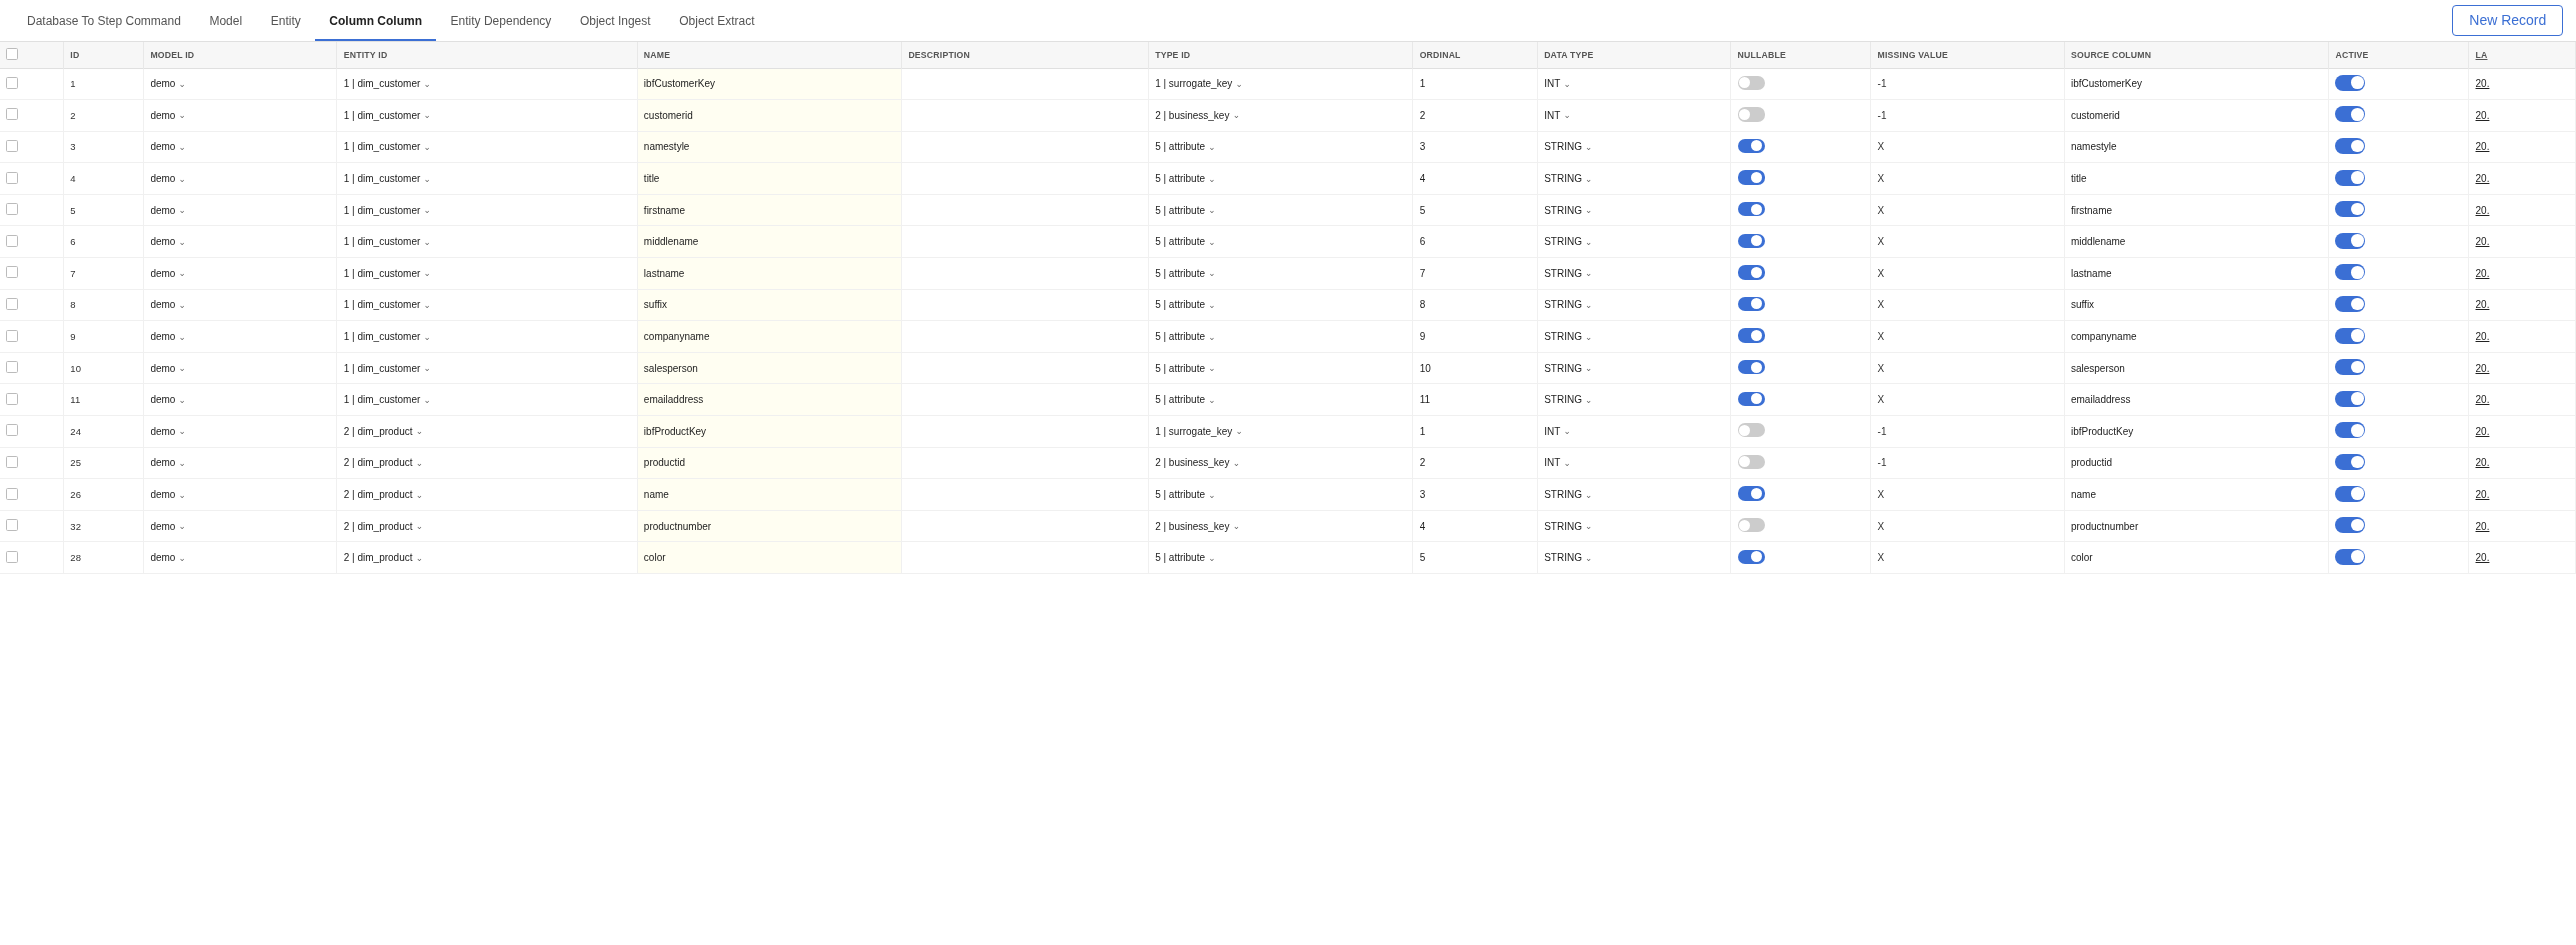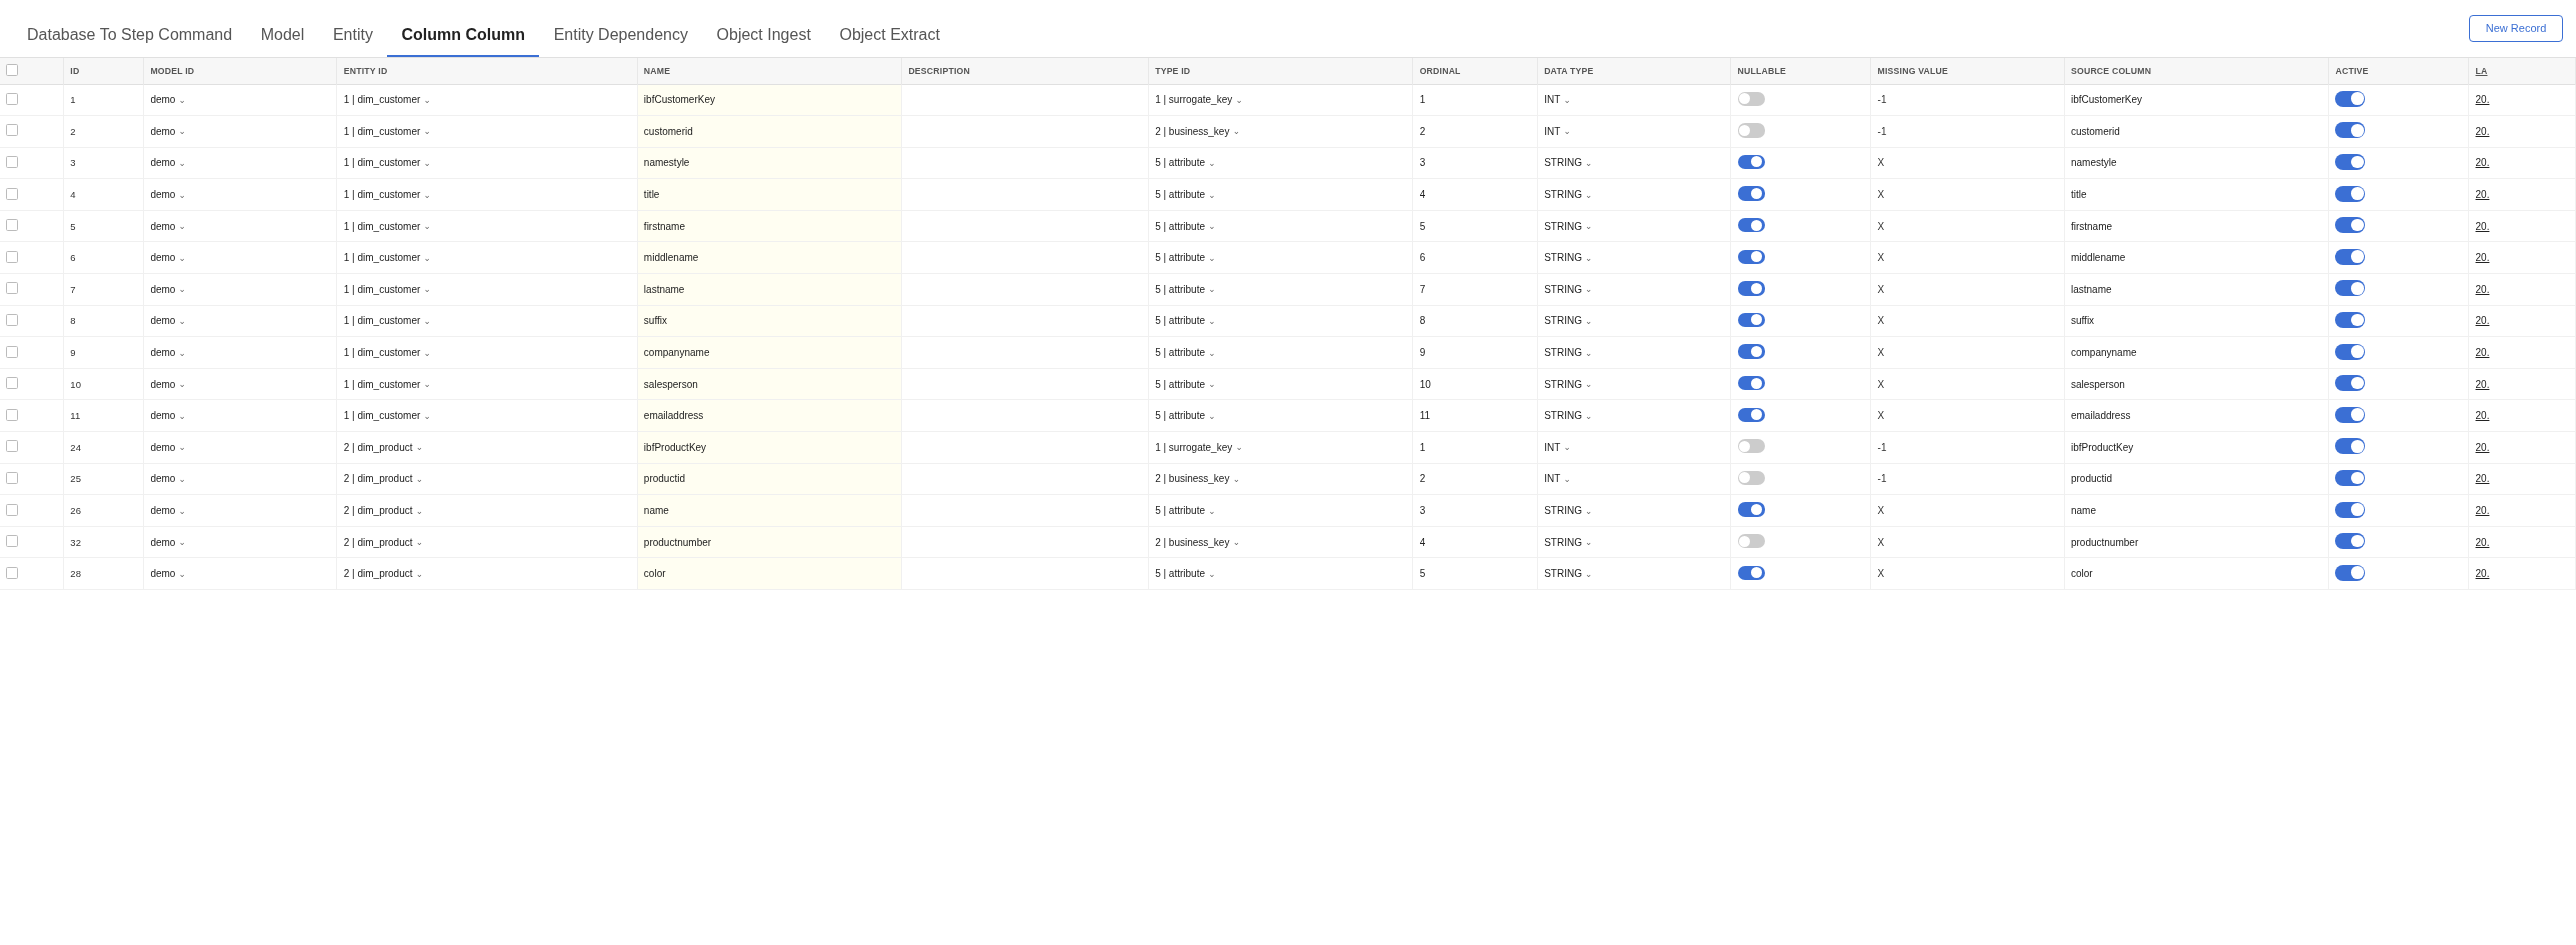--- a/index.html
+++ b/index.html
@@ -4,27 +4,27 @@
   <style>
     * { box-sizing: border-box; margin: 0; padding: 0; }
     body { font-family: -apple-system, BlinkMacSystemFont, 'Segoe UI', Arial, sans-serif; font-size: 10.3px; background: #fff; color: #222; }
 
     
     .tabs-bar {
       display: flex; align-items: center; border-bottom: 0.8px solid #e0e0e0;
       padding: 0 12.7px; background: #fff; position: relative;
     }
     .tab {
-      padding: 14.3px 14.3px 11px; cursor: pointer; color: #555; font-size: 16px;
-      white-space: nowrap; border-bottom: 2.4px solid transparent; margin-bottom: -0.8px; margin-top: 12px;
+      padding: 14.3px 14.3px 11px; cursor: pointer; color: #555; font-size: 12px;
+      white-space: nowrap; border-bottom: 2.4px solid transparent; margin-bottom: -0.8px;
     }
     .tab.active { color: #222; font-weight: 600; border-bottom: 2.4px solid #3b6fd4; }
     .new-record-btn {
       margin-left: auto; padding: 6.3px 16px; background: #fff; border: 1.2px solid #3b6fd4;
-      color: #3b6fd4; border-radius: 4px; font-size: 11px; font-weight: 500; cursor: pointer;
+      color: #3b6fd4; border-radius: 4px; font-size: 14px; font-weight: 500; cursor: pointer;
     }
 
     
     .table-container { overflow-x: auto; width: 100%; }
     table { width: 100%; border-collapse: collapse; font-size: 10px; min-width: 1269px; }
     thead tr { background: #f7f7f7; border-bottom: 0.8px solid #e0e0e0; }
     th {
       padding: 8px 6.3px; text-align: left; font-weight: 600; font-size: 8.7px;
       color: #555; border-right: 0.8px solid #e8e8e8; white-space: nowrap; text-transform: uppercase;
       letter-spacing: 0.2px;

